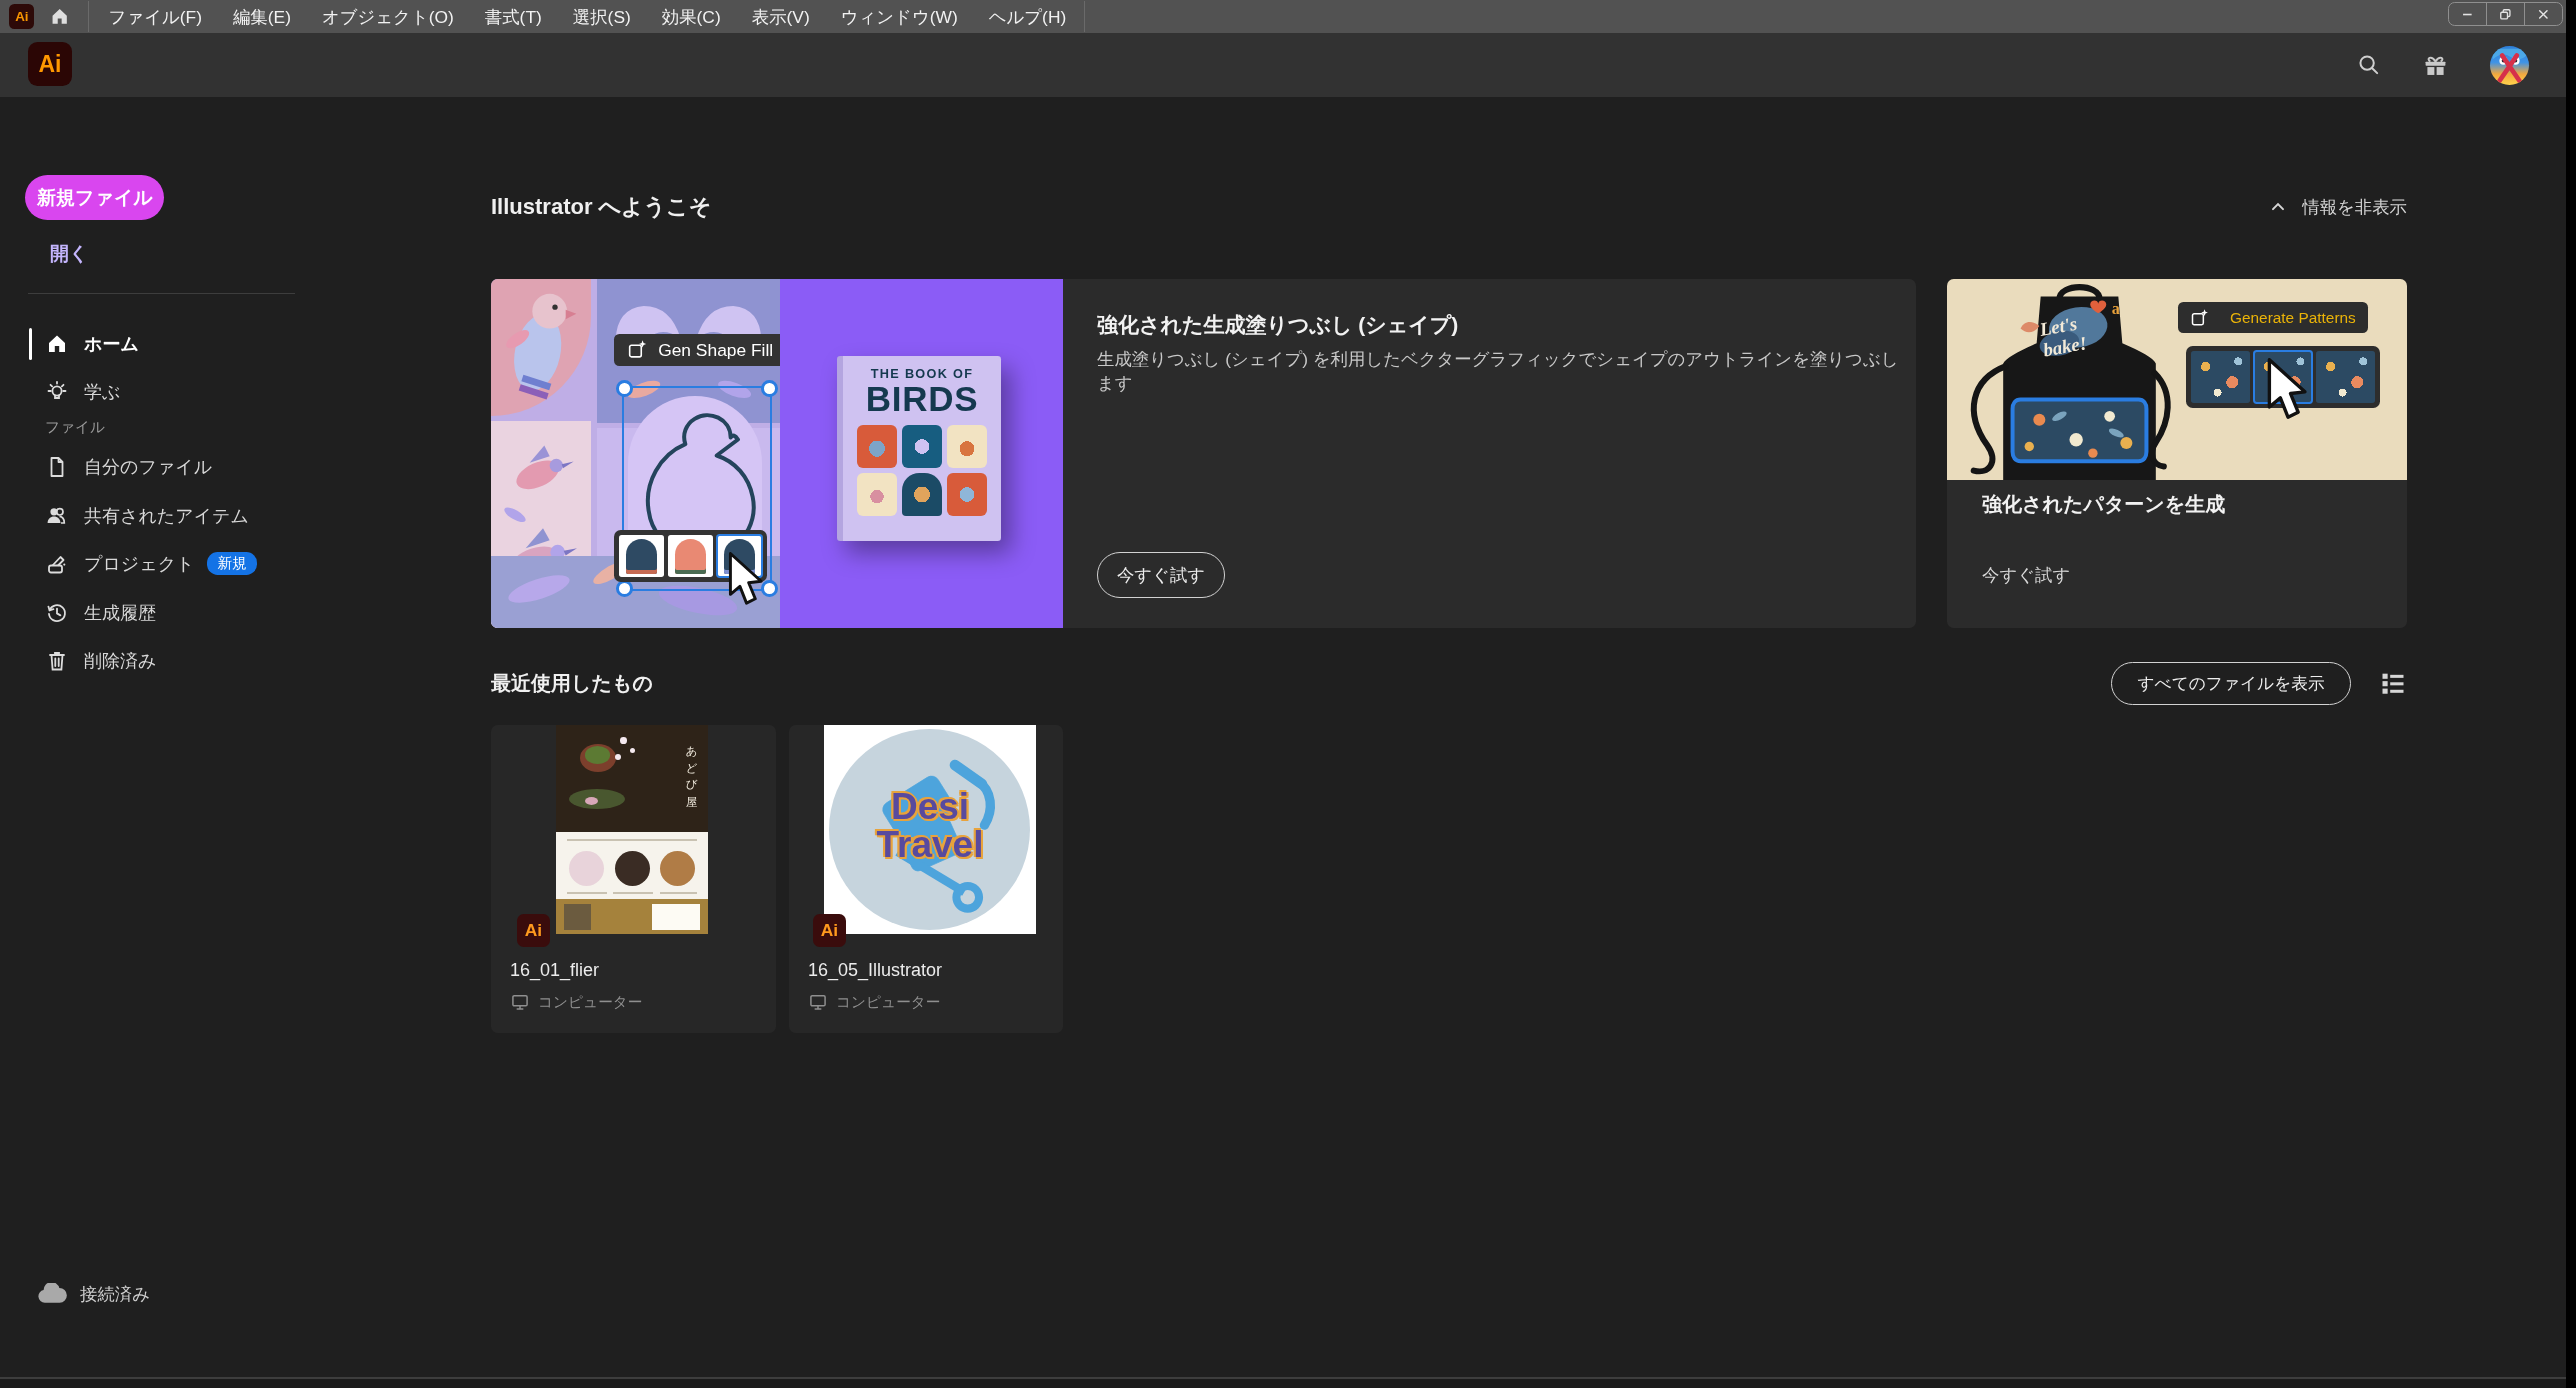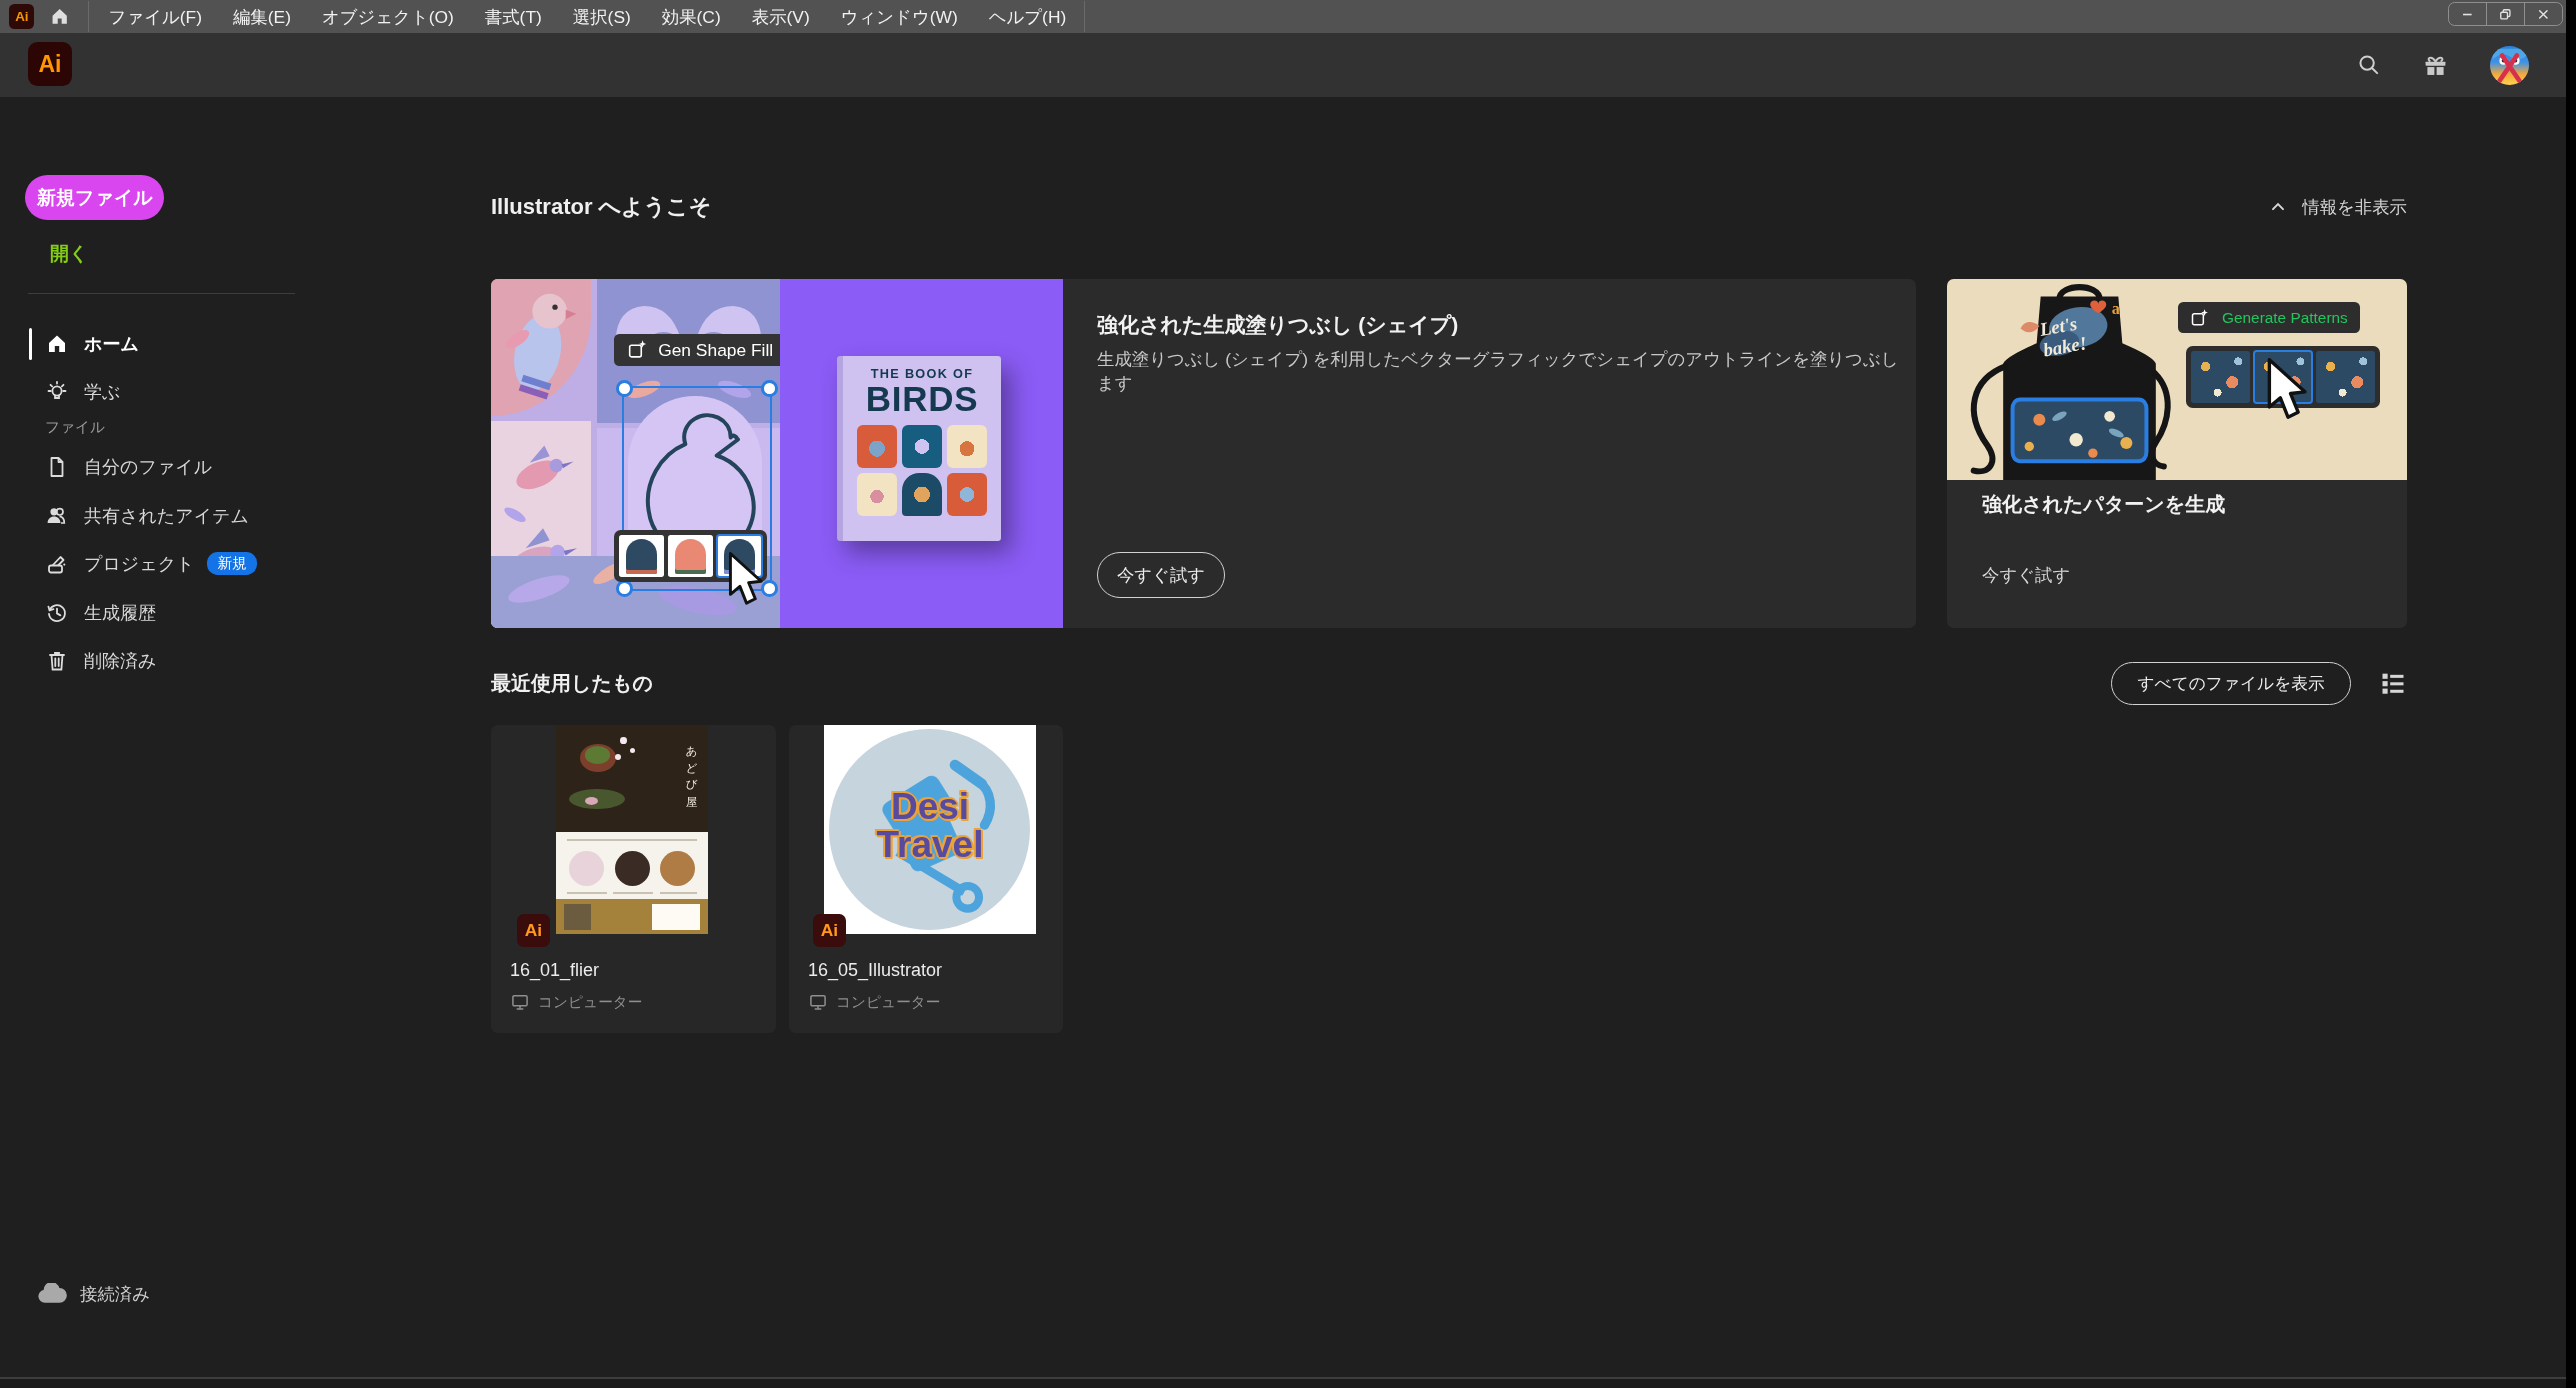--- a/index.html
+++ b/index.html
@@ -24,21 +24,21 @@
   .appbar-logo{position:absolute;left:28px;top:9.4px;width:44px;height:44px;border-radius:9.4px;background:#2b0605;
                color:#ff9800;font-size:23px;font-weight:bold;display:flex;align-items:center;justify-content:center;}
   .appbar-right{position:absolute;right:47px;top:0;height:64px;display:flex;align-items:center;gap:41px;}
   .hdr-icon{color:#cfcfcf;display:flex;}
   .avatar{width:39px;height:39px;border-radius:50%;overflow:hidden;position:relative;
           background:linear-gradient(180deg,#2e7fd8 0%,#3f93e6 42%,#f2a83e 72%,#ffd24d 100%);}
 
   
   .btn-newfile{position:absolute;left:25.4px;top:175px;width:139px;height:45px;border-radius:23px;background:#d946ef;
                color:#fff;font-size:19px;font-weight:bold;display:flex;align-items:center;justify-content:center;}
-  .btn-open{position:absolute;left:50px;top:241px;font-size:19px;font-weight:bold;color:#84cc16;}
+  .btn-open{position:absolute;left:50px;top:241px;font-size:19px;font-weight:bold;color:#c4b5fd;}
   .side-divider{position:absolute;left:28px;top:293px;width:267px;height:0.7px;background:#3d3d3d;}
   .nav-item{position:absolute;left:0;height:35px;display:flex;align-items:center;color:#d8d8d8;}
   .nav-item .nav-icon{position:absolute;left:45px;display:flex;color:#dcdcdc;}
   .nav-item .nav-label{position:absolute;left:84px;font-size:18px;white-space:nowrap;}
   .nav-active-bar{position:absolute;left:29px;width:3.3px;height:32px;background:#fff;border-radius:2px;}
   .nav-item.active .nav-label{color:#fff;font-weight:bold;}
   .side-section{position:absolute;left:45px;font-size:14.7px;color:#9a9a9a;}
   .badge-new{margin-left:13.4px;background:#1473e6;color:#fff;font-size:14.7px;border-radius:10.7px;padding:2px 10px;}
   .conn{position:absolute;left:37px;top:1282px;display:flex;align-items:center;gap:12px;color:#cfcfcf;font-size:17.4px;}
   .conn svg{color:#a9a9a9;}
@@ -87,21 +87,21 @@
   .book-t2{font-size:35px;font-weight:900;letter-spacing:0.7px;color:#15394f;line-height:1;}
   .book-tiles{display:flex;flex-wrap:wrap;gap:5.3px;width:134px;margin-top:9.4px;justify-content:center;}
   .book-tile{width:40px;height:43px;border-radius:6px;}
 
   
   .heroB{left:1456px;top:0;width:460px;height:349px;}
   .heroB-img{position:absolute;left:0;top:0;width:460px;height:201px;background:#eadcbd;overflow:hidden;}
   .heroB-title{position:absolute;left:35px;top:212px;font-size:20px;font-weight:bold;color:#f2f2f2;}
   .heroB-cta{position:absolute;left:35px;top:284px;font-size:17.4px;color:#d8d8d8;}
   .gen-btn{position:absolute;left:231px;top:23px;height:31px;padding:0 12px;background:#2d2d2d;border-radius:5.3px;
-           display:flex;align-items:center;gap:12px;color:#22c55e;font-size:15.4px;white-space:nowrap;}
+           display:flex;align-items:center;gap:20px;color:#eab308;font-size:15.4px;white-space:nowrap;}
   .swatchB{position:absolute;left:239px;top:67px;width:194px;height:62px;background:#2d2d2d;border-radius:6.7px;
            display:flex;gap:4px;padding:5.3px;box-sizing:border-box;}
   .pat-tile{flex:1;border-radius:2.7px;background:
       radial-gradient(circle at 25% 30%, #e9b04f 0 4.7px, transparent 4.7px),
       radial-gradient(circle at 70% 60%, #e98a5f 0 6px, transparent 6px),
       radial-gradient(circle at 45% 80%, #f2ead0 0 4px, transparent 4px),
       radial-gradient(circle at 80% 20%, #9fc3d8 0 4px, transparent 4px),
       #2c4a63;}
   .pat-tile.selected{outline:2.7px solid #2a7de1;outline-offset:-1.3px;}
 

